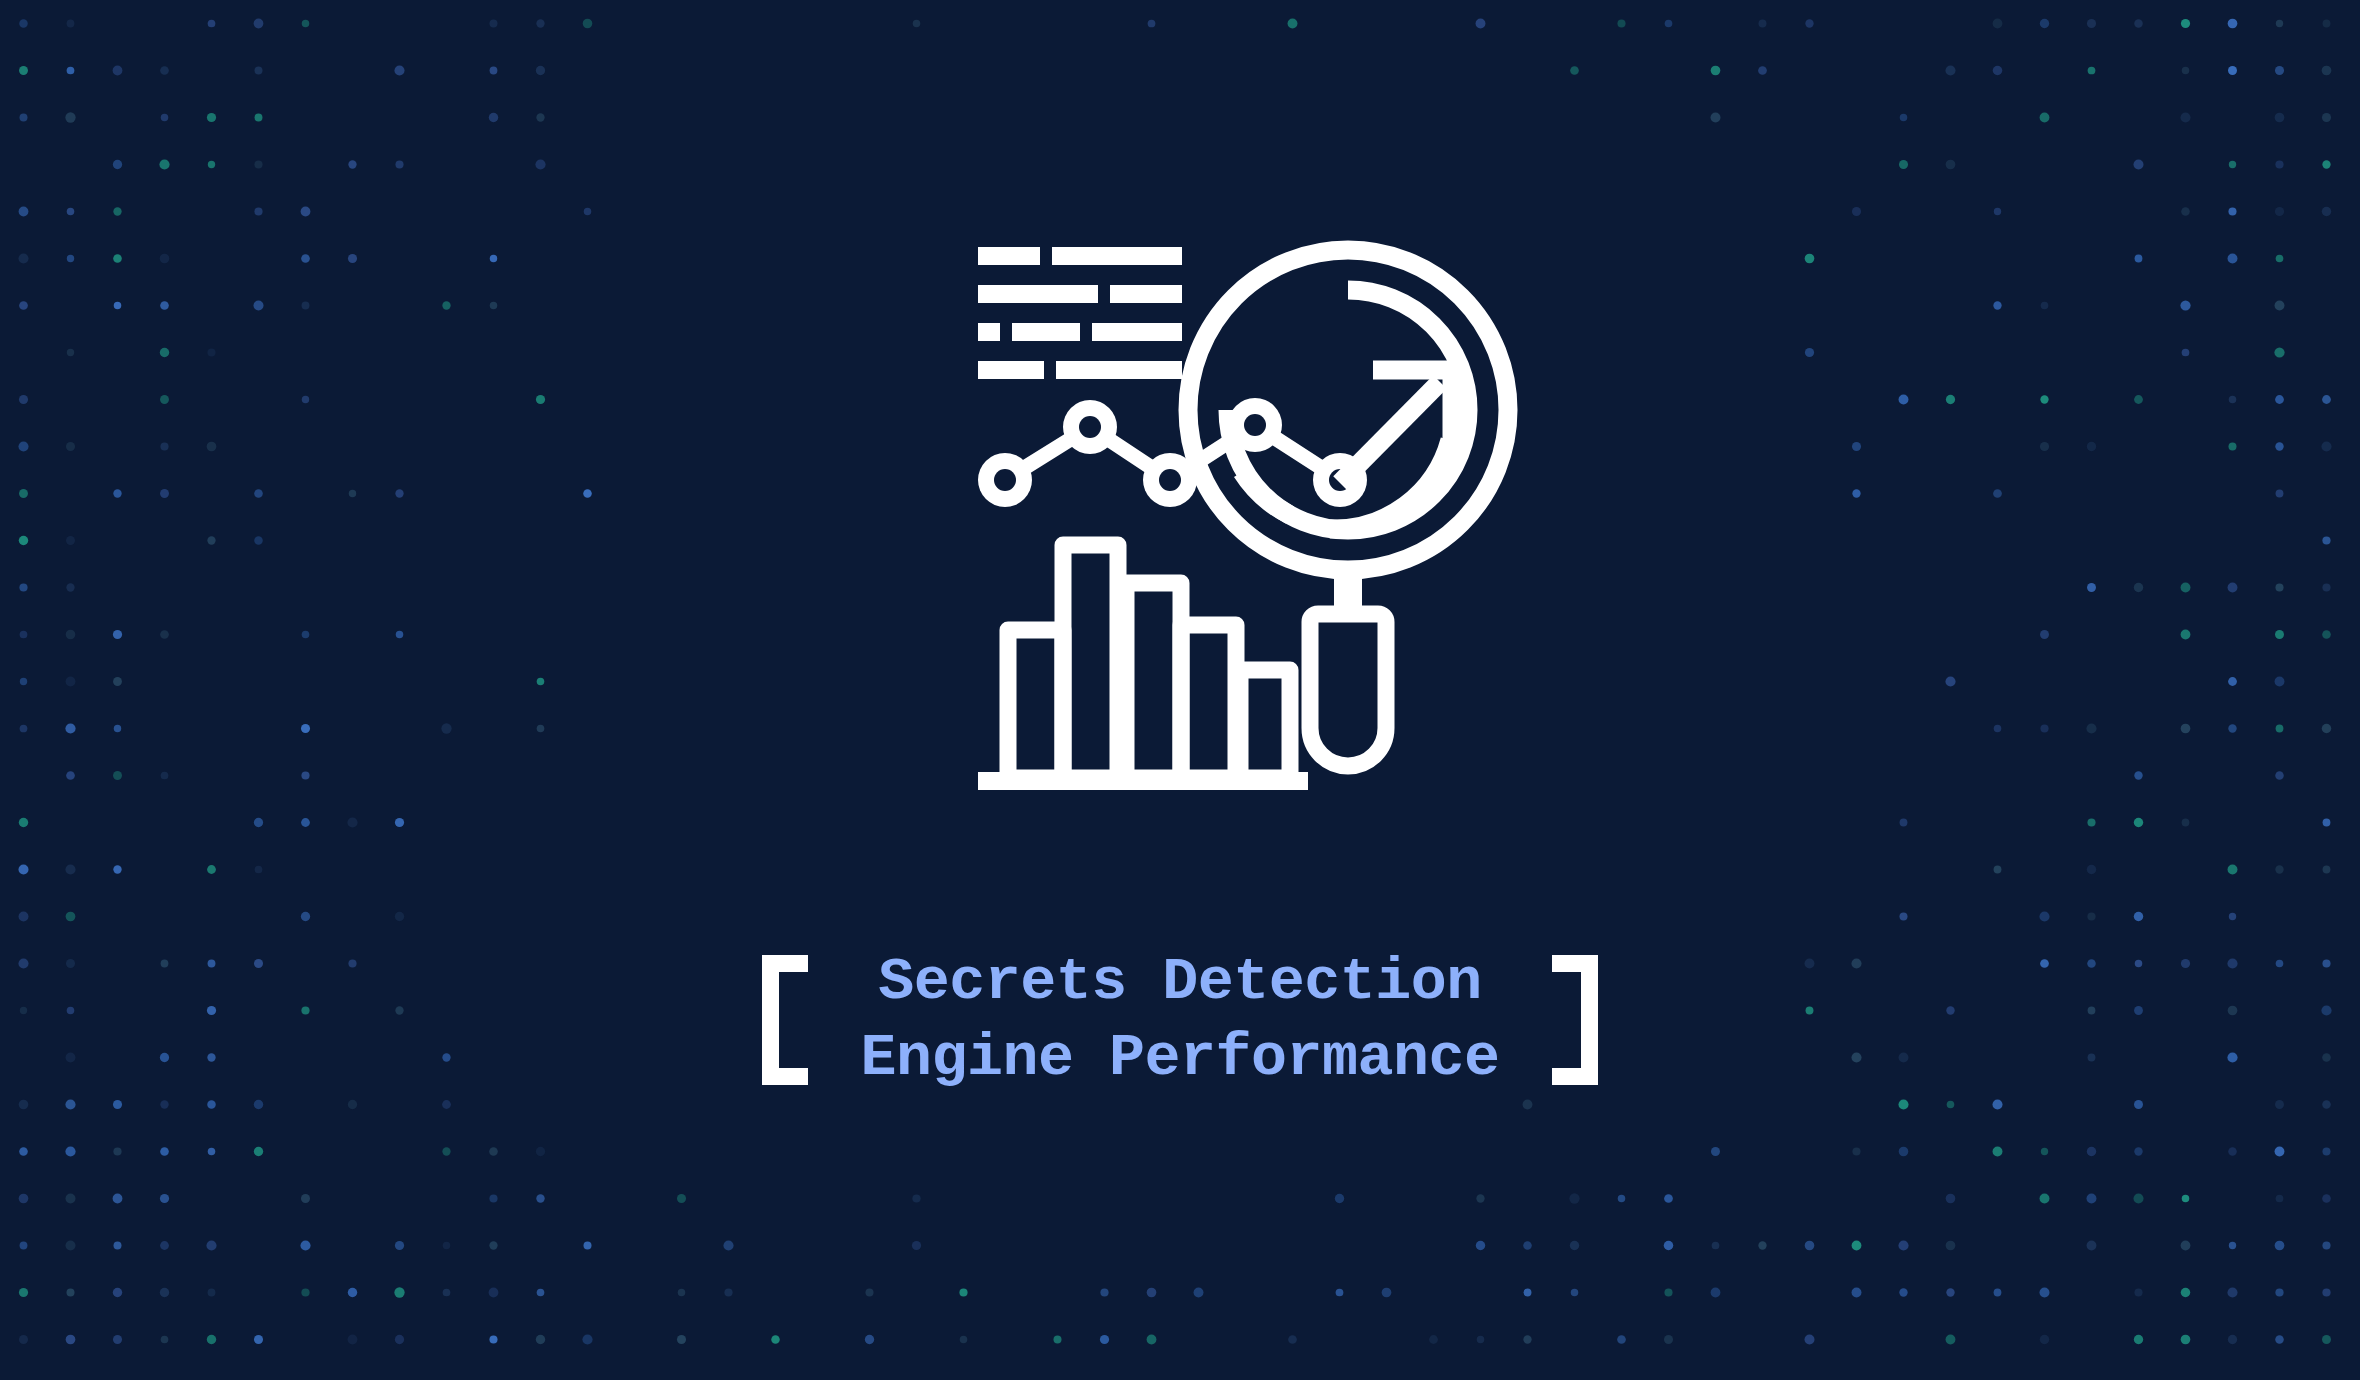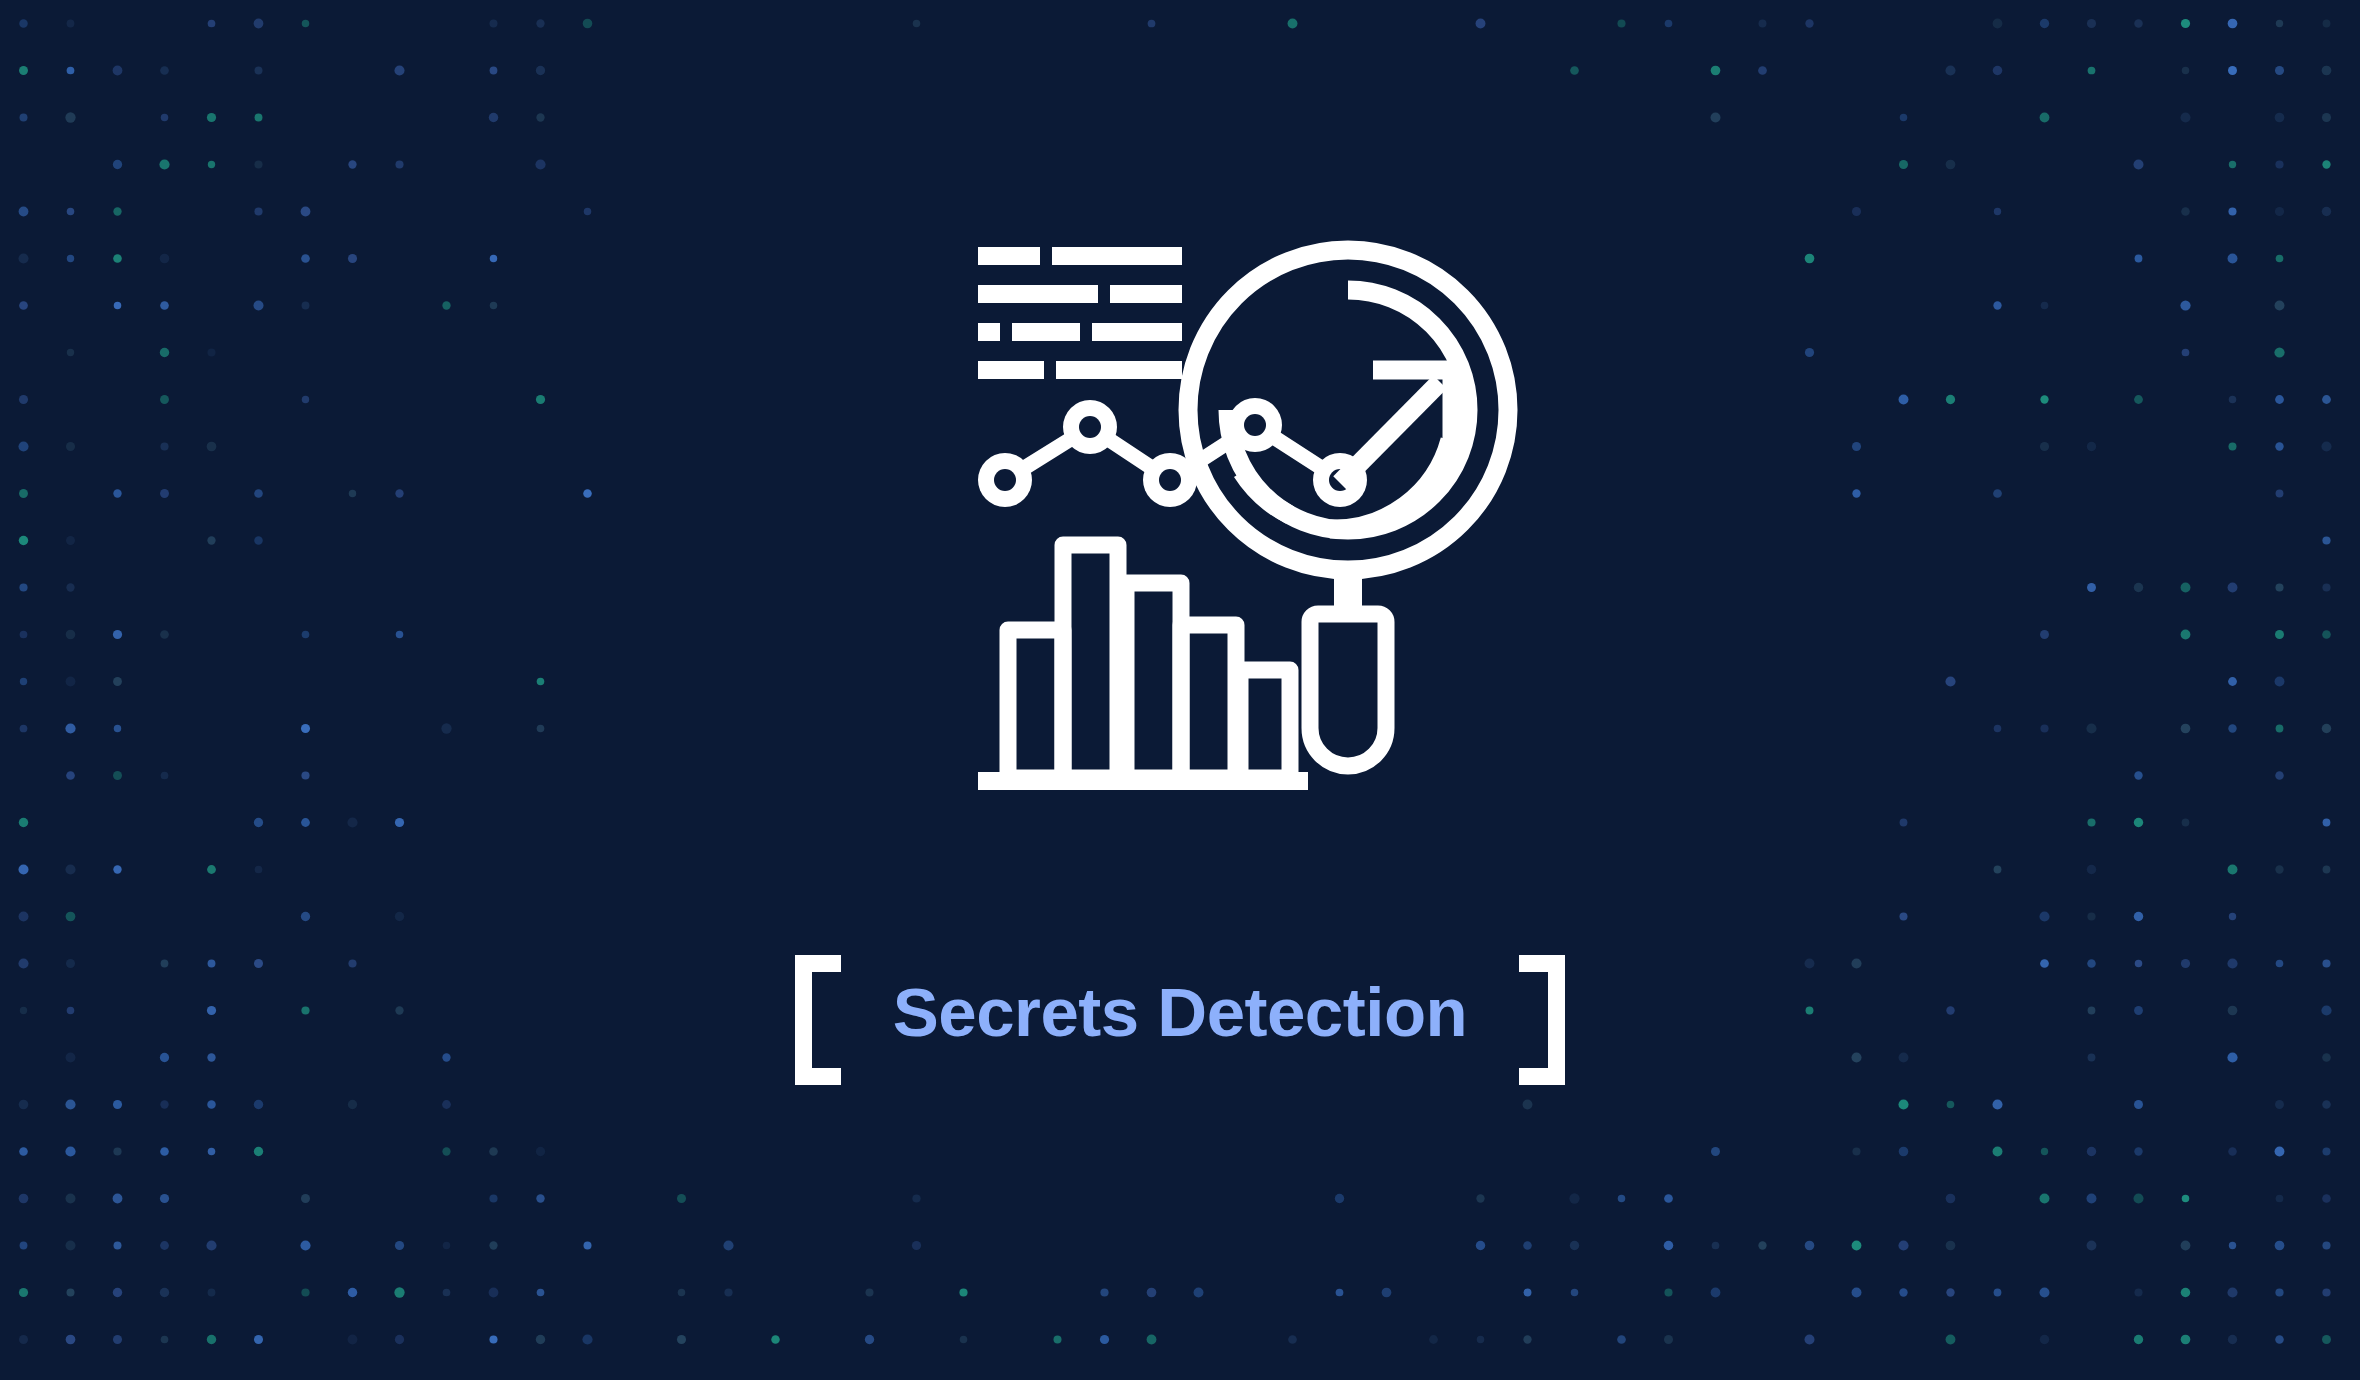--- a/index.html
+++ b/index.html
@@ -73,23 +73,23 @@
   .bracket.left .arm-b { position:absolute; left:0; bottom:0; width:46px; height:17px; background:#ffffff; }
 
   .bracket.right .stem { position:absolute; right:0; top:0; width:17px; height:130px; background:#ffffff; }
   .bracket.right .arm-t { position:absolute; right:0; top:0; width:46px; height:17px; background:#ffffff; }
   .bracket.right .arm-b { position:absolute; right:0; bottom:0; width:46px; height:17px; background:#ffffff; }
 
   #title-text {
     flex: 0 0 auto;
     text-align: center;
     color: #8db0fb;
-    font-family: Liberation Sans, sans-serif;
+    font-family: Liberation Mono, monospace;
     font-weight: 700;
-    font-size: 69px;
+    font-size: 60px;
     line-height: 1.0;
     letter-spacing: -0.5px;
     padding: 0 52px;
     white-space: nowrap;
   }
   #title-text .line { display: block; }
   #title-text .line-1 { margin-bottom: 16px; }
 </style>
 </head>
 <body>
@@ -561,20 +561,21 @@
   <div id="title-block">
 
     <div class="bracket left">
       <span class="stem"></span>
         <span class="arm-t"></span>
         <span class="arm-b"></span>
     </div>
 
     <div id="title-text">
       <span class="line line-1">Secrets Detection</span>
+      <span class="line line-2">Engine Performance</span>
     </div>
 
     <div class="bracket right">
       <span class="stem"></span>
         <span class="arm-t"></span>
         <span class="arm-b"></span>
     </div>
 
   </div>
 

